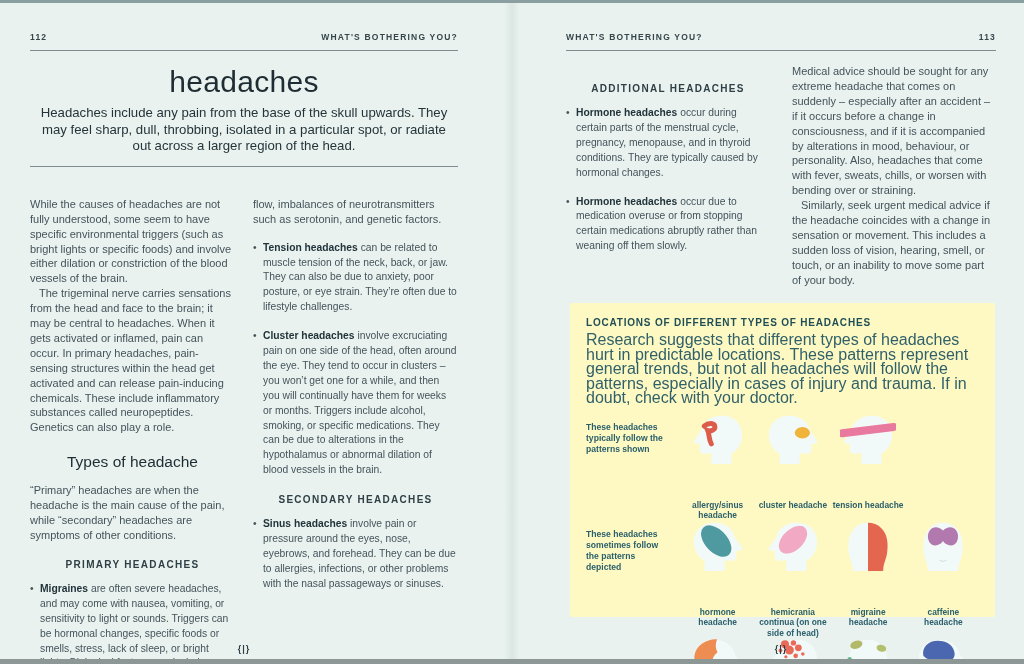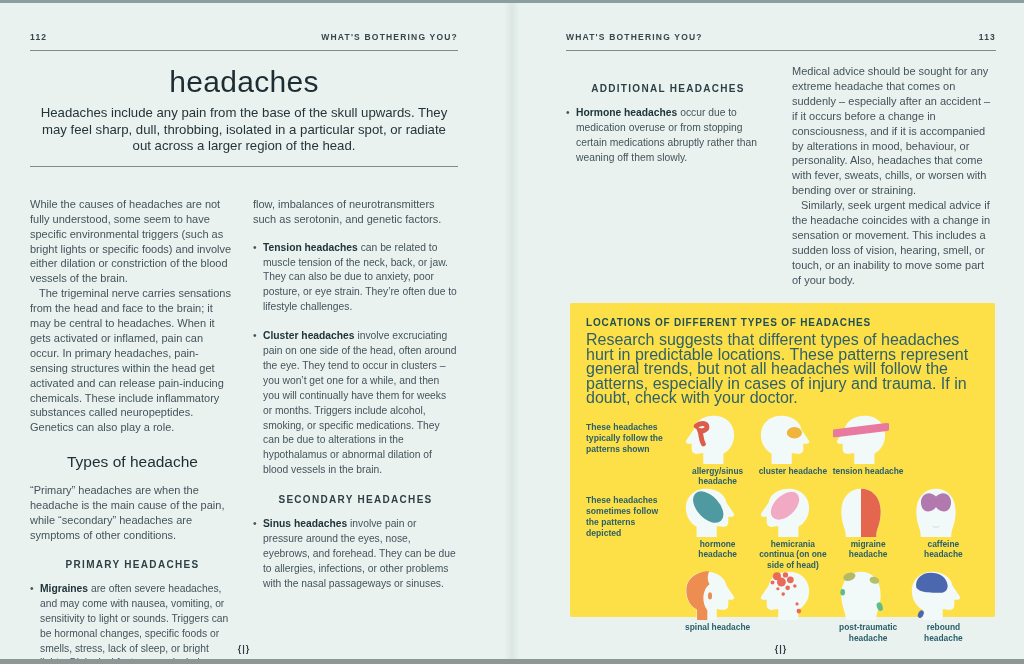--- a/index.html
+++ b/index.html
@@ -36,27 +36,27 @@
   ul.blist li{position:relative;padding-left:10px;margin:0 0 14px 0;font-size:10.3px;line-height:14.9px;}
   ul.blist li::before{content:"\2022";position:absolute;left:0;top:0;color:#44535a;}
 
   
   .rp-cols{position:absolute;left:0;right:0;top:64px;height:236px;display:flex;gap:22px;overflow:hidden;}
   .rp-col{flex:1 1 0;min-width:0;}
   .rp-head-slot{height:30px;display:flex;align-items:flex-end;justify-content:center;margin-bottom:12px;}
   h3.caps.rp{margin:0;}
   h2.mid.rp{margin:0;}
 
-  .info-box{position:absolute;left:4px;right:1px;top:303px;height:314px;background:#fde047;
+  .info-box{position:absolute;left:4px;right:1px;top:303px;height:314px;background:#fef9c3;
             border-radius:2px;padding:14px 16px 10px 16px;box-sizing:border-box;}
   .ib-title{margin:0 0 5px 0;font-size:10px;font-weight:bold;letter-spacing:.08em;color:#1f4e57;}
   .ib-intro{margin:0;font-size:16px;line-height:14.6px;color:#30606a;max-width:402px;}
   .ib-grid{display:grid;grid-template-columns:92px repeat(4,1fr);column-gap:4px;margin-top:8px;}
   .ib-label{font-size:8.6px;line-height:11px;font-weight:bold;color:#2a5f6b;padding-top:8px;padding-right:6px;}
-  .head-cell{display:flex;flex-direction:column;}
+  .head-cell{display:flex;flex-direction:column;align-items:center;gap:34px;}
   .head-cell svg{width:56px;height:50px;display:block;}
   .caption{margin-top:2px;text-align:center;font-size:8.4px;line-height:10.5px;font-weight:bold;color:#2a5f6b;min-height:21px;}
 
   .ornament{position:absolute;bottom:10px;left:0;right:0;text-align:center;
             font-size:9px;font-weight:bold;color:#2e3f45;letter-spacing:1px;}
   .head-fill{fill:#f2faf9;}
 </style>
 </head>
 <body>
 
@@ -117,20 +117,23 @@
         <span>113</span>
       </div>
       <hr class="rule">
 
       <div class="rp-cols">
         <div class="rp-col">
           <div class="rp-head-slot">
             <h3 class="caps rp">ADDITIONAL HEADACHES</h3>
           </div>
           <ul class="blist">
+            <li>
+              <b class="lead">Hormone headaches</b><span> occur during certain parts of the menstrual cycle, pregnancy, menopause, and in thyroid conditions. They are typically caused by hormonal changes.</span>
+            </li>
             <li>
               <b class="lead">Hormone headaches</b><span> occur due to medication overuse or from stopping certain medications abruptly rather than weaning off them slowly.</span>
             </li>
           </ul>
         </div>
         <div class="rp-col">
           <p class="body">Medical advice should be sought for any extreme headache that comes on suddenly – especially after an accident – if it occurs before a change in consciousness, and if it is accompanied by alterations in mood, behaviour, or personality. Also, headaches that come with fever, sweats, chills, or worsen with bending over or straining.</p>
           <p class="body indent">Similarly, seek urgent medical advice if the headache coincides with a change in sensation or movement. This includes a sudden loss of vision, hearing, smell, or touch, or an inability to move some part of your body.</p>
         </div>
       </div>

